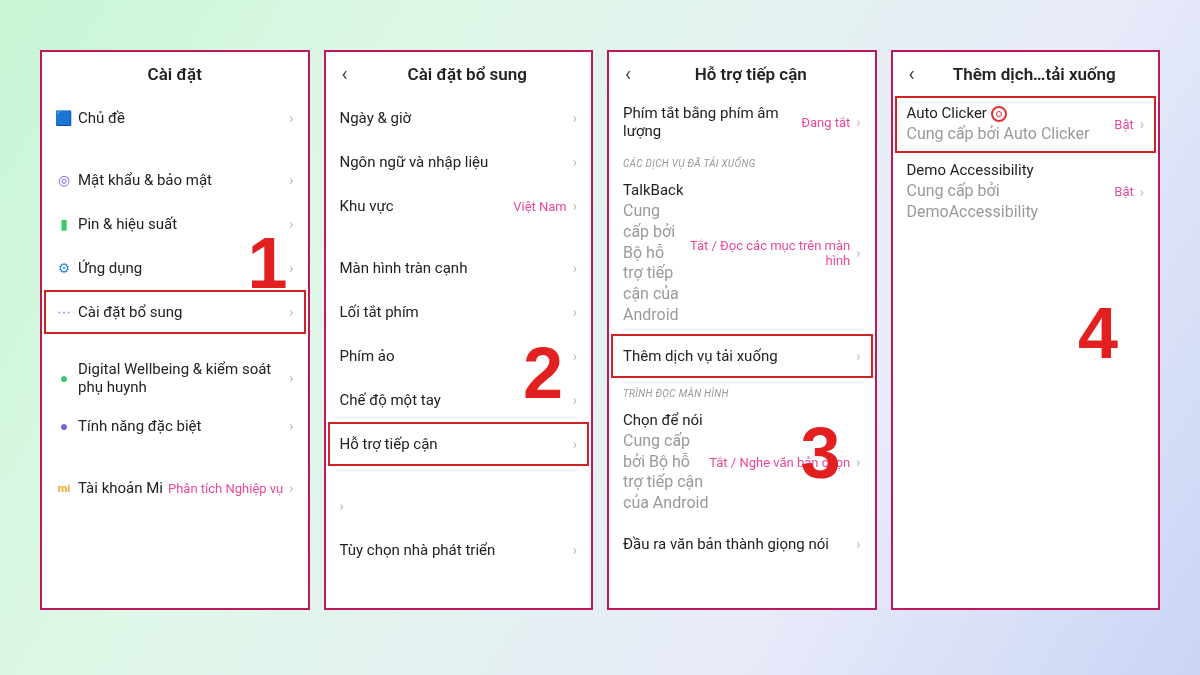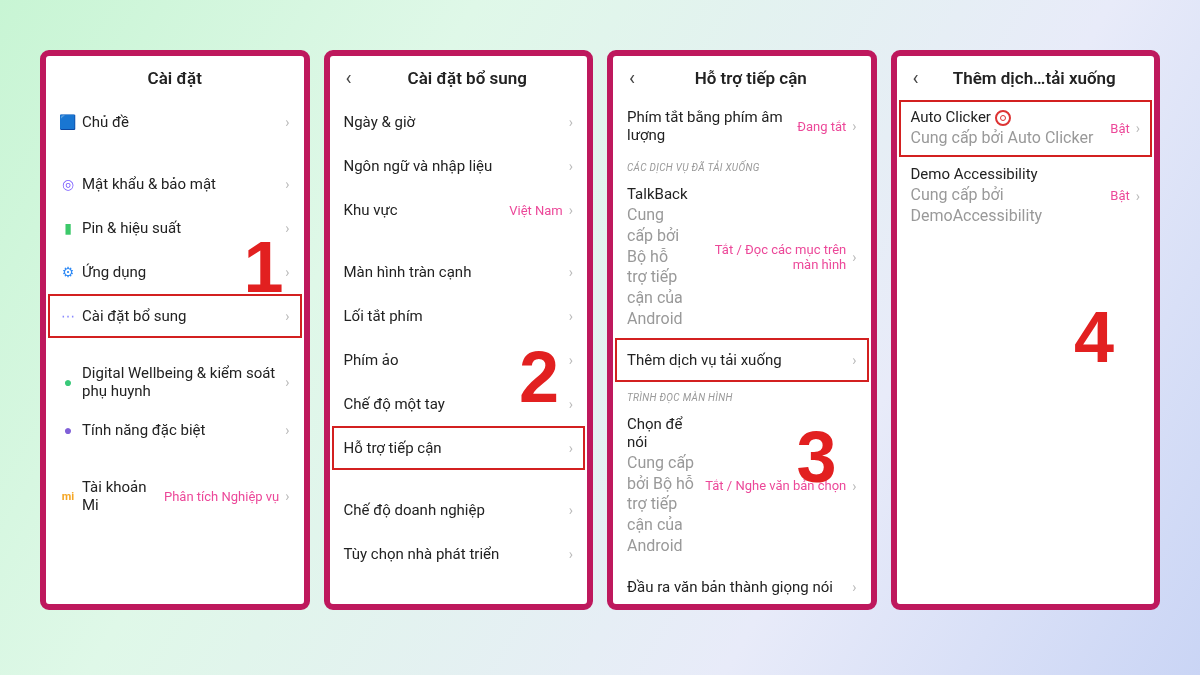--- a/index.html
+++ b/index.html
@@ -14,22 +14,22 @@
   .phones {
     display: flex;
     justify-content: center;
     gap: 14px;
     padding: 50px 40px;
   }
   .phone {
     width: 270px;
     height: 560px;
     background: #fff;
-    border: 6px solid #be185d;
-    border-radius: 9px;
+    border: 2px solid #be185d;
+    border-radius: 0;
     overflow: hidden;
     position: relative;
     font-size: 14px;
     color: #222;
   }
   .hdr {
     display: flex;
     align-items: center;
     height: 44px;
     padding: 0 10px;
@@ -162,21 +162,20 @@
           <div class="lbl">Chế độ một tay</div>
           <span class="chev">›</span>
         </div>
         <div class="row" style="position:relative">
           <div class="lbl">Hỗ trợ tiếp cận</div>
           <span class="chev">›</span>
           <div class="redbox" style="top:0;left:2px;right:2px;bottom:0"></div>
         </div>
         <div class="gap"></div>
         <div class="row" style="position:relative">
-          <div class="lbl">Chế độ doanh nghiệp</div>
           <span class="chev">›</span>
         </div>
         <div class="row" style="position:relative">
           <div class="lbl">Tùy chọn nhà phát triển</div>
           <span class="chev">›</span>
         </div>
       </div>
     <div class="bignum" style="top:280px; right:28px;">2</div>
   </div>
 

